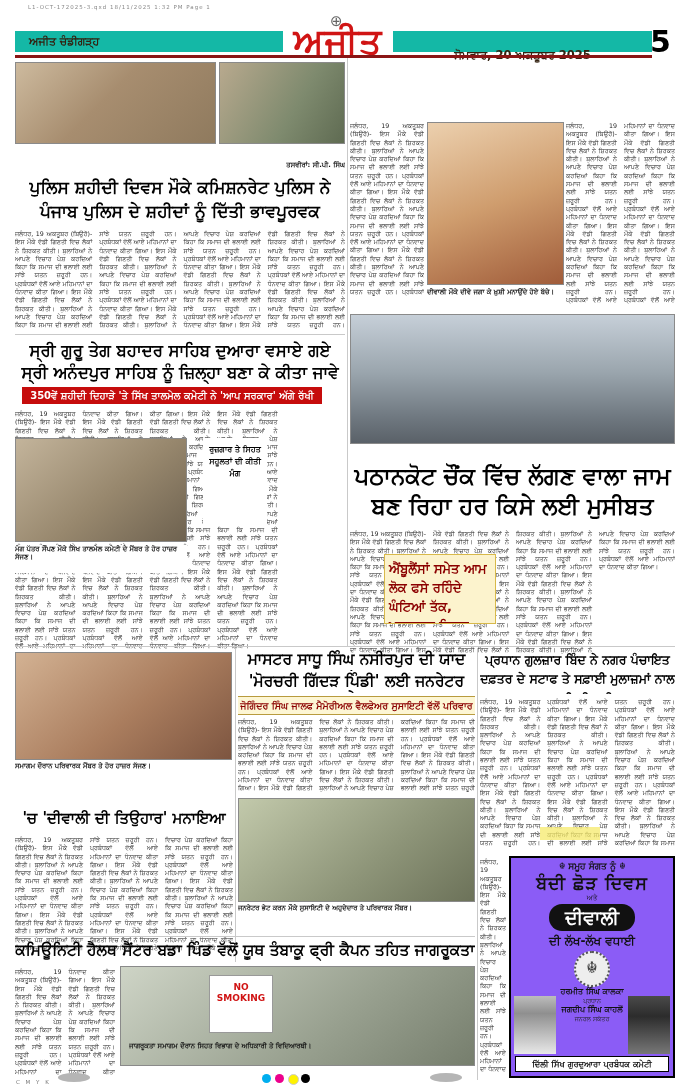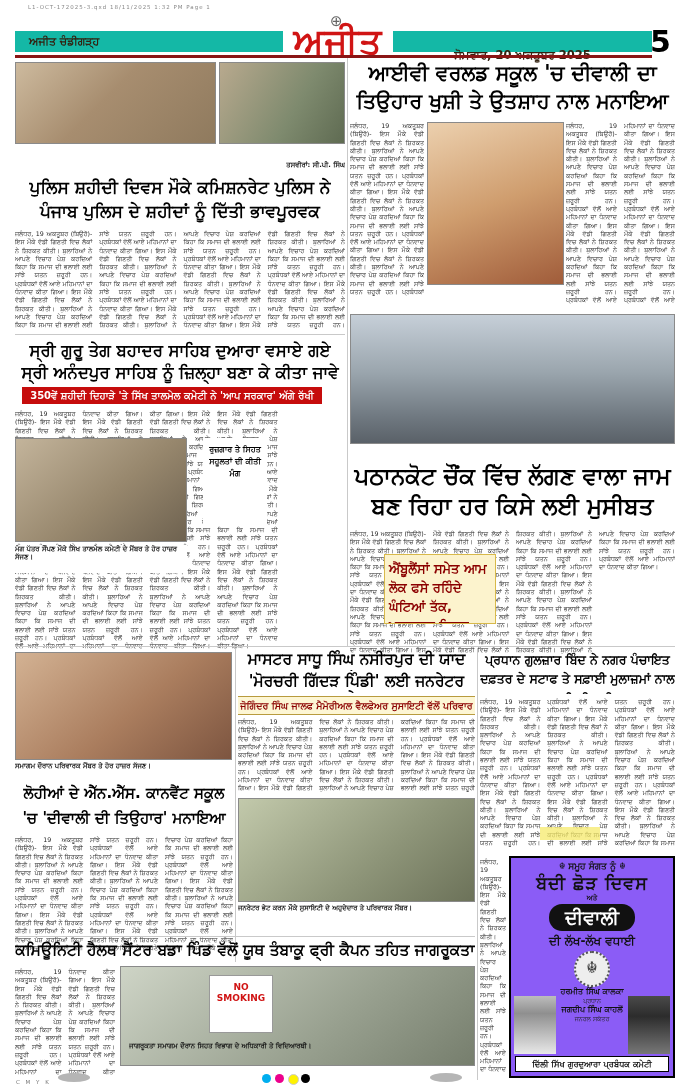--- a/index.html
+++ b/index.html
@@ -30,21 +30,21 @@
   .pullq{background:#fcf3cd;border:1px solid #d8b94a;color:#8b0000;font-weight:bold;
          font-size:13px;padding:5px 4px;box-sizing:border-box;overflow:hidden;line-height:1.45;}
   .pullq2{background:#fff;color:#000;font-weight:bold;font-size:8px;text-align:center;
           overflow:hidden;line-height:1.5;padding-top:6px;box-sizing:border-box;}
   .vrule{width:1px;background:#c9c9c9;}
   .hrule{height:1px;background:#c9c9c9;}
   .adbox{left:509px;top:856px;width:166px;height:222px;border:2px solid #000;box-sizing:border-box;
          background:#8b5cf6;text-align:center;}
   .ad-top{font-size:9px;font-weight:bold;margin-top:3px;}
   .ad-big{font-size:17.5px;font-weight:900;letter-spacing:1px;margin-top:1px;}
-  .ad-and{font-size:7px;font-weight:bold;}
+  .ad-and{font-size:7px;font-weight:normal;}
   .ad-diwali{display:inline-block;background:#111;color:#fff;font-size:19px;font-weight:900;
              border-radius:13px;padding:2px 16px;margin-top:2px;text-align:center;}
   .ad-wish{font-size:12px;font-weight:800;margin-top:3px;}
   .ad-emblem{display:inline-block;width:32px;height:32px;border-radius:50%;margin-top:3px;
              border:2px dotted #555;color:#444;font-size:16px;line-height:30px;background:#eee;}
   .ad-name{font-size:8px;font-weight:bold;line-height:1.3;}
   .ad-role{font-size:6.3px;line-height:1.2;color:#222;}
   .ad-foot{position:absolute;left:4px;right:4px;bottom:4px;border:1.5px solid #000;
            font-size:8.3px;font-weight:800;line-height:14px;background:#fff;}
   .portrait{position:absolute;bottom:22px;width:42px;height:58px;}
@@ -70,23 +70,23 @@
     <div class="dateline-hdr">ਸੋਮਵਾਰ, 20 ਅਕਤੂਬਰ 2025</div>
   </div>
   <div class="abs masthead">ਅਜੀਤ</div>
   <div class="abs pagenum">5</div>
   <div class="abs mainrule"></div>
 
   <div class="abs photo" style="left:15px;top:62px;width:201px;height:82px;background:linear-gradient(135deg,#cdbA9e,#a78d6f 45%,#8f7a5e);"></div>
   <div class="abs photo" style="left:219px;top:62px;width:126px;height:82px;background:linear-gradient(120deg,#b8a98e,#7e8a6e 60%,#5f6b52);"></div>
   <div class="abs cap credit" style="left:240px;top:161px;width:105px;height:10px;">ਤਸਵੀਰਾਂ: ਸੀ.ਪੀ. ਸਿੰਘ</div>
 
-  <div class="abs hl" style="left:350px;top:60px;width:325px;height:58px;font-size:20.5px;line-height:1.35;">ਆਈਵੀ ਵਰਲਡ ਸਕੂਲ 'ਚ ਦੀਵਾਲੀ ਦਾ ਤਿਉਹਾਰ ਖੁਸ਼ੀ ਤੇ ਉਤਸ਼ਾਹ ਨਾਲ ਮਨਾਇਆ</div>
   <div class="abs body-txt" style="left:350px;top:122px;width:74px;height:190px;column-count:1;">ਜਲੰਧਰ, 19 ਅਕਤੂਬਰ (ਬਿਊਰੋ)- ਇਸ ਮੌਕੇ ਵੱਡੀ ਗਿਣਤੀ ਵਿਚ ਲੋਕਾਂ ਨੇ ਸ਼ਿਰਕਤ ਕੀਤੀ। ਬੁਲਾਰਿਆਂ ਨੇ ਆਪਣੇ ਵਿਚਾਰ ਪੇਸ਼ ਕਰਦਿਆਂ ਕਿਹਾ ਕਿ ਸਮਾਜ ਦੀ ਭਲਾਈ ਲਈ ਸਾਂਝੇ ਯਤਨ ਜ਼ਰੂਰੀ ਹਨ। ਪ੍ਰਬੰਧਕਾਂ ਵੱਲੋਂ ਆਏ ਮਹਿਮਾਨਾਂ ਦਾ ਧੰਨਵਾਦ ਕੀਤਾ ਗਿਆ। ਇਸ ਮੌਕੇ ਵੱਡੀ ਗਿਣਤੀ ਵਿਚ ਲੋਕਾਂ ਨੇ ਸ਼ਿਰਕਤ ਕੀਤੀ। ਬੁਲਾਰਿਆਂ ਨੇ ਆਪਣੇ ਵਿਚਾਰ ਪੇਸ਼ ਕਰਦਿਆਂ ਕਿਹਾ ਕਿ ਸਮਾਜ ਦੀ ਭਲਾਈ ਲਈ ਸਾਂਝੇ ਯਤਨ ਜ਼ਰੂਰੀ ਹਨ। ਪ੍ਰਬੰਧਕਾਂ ਵੱਲੋਂ ਆਏ ਮਹਿਮਾਨਾਂ ਦਾ ਧੰਨਵਾਦ ਕੀਤਾ ਗਿਆ। ਇਸ ਮੌਕੇ ਵੱਡੀ ਗਿਣਤੀ ਵਿਚ ਲੋਕਾਂ ਨੇ ਸ਼ਿਰਕਤ ਕੀਤੀ। ਬੁਲਾਰਿਆਂ ਨੇ ਆਪਣੇ ਵਿਚਾਰ ਪੇਸ਼ ਕਰਦਿਆਂ ਕਿਹਾ ਕਿ ਸਮਾਜ ਦੀ ਭਲਾਈ ਲਈ ਸਾਂਝੇ ਯਤਨ ਜ਼ਰੂਰੀ ਹਨ। ਪ੍ਰਬੰਧਕਾਂ ਵੱਲੋਂ ਆਏ ਮਹਿਮਾਨਾਂ ਦਾ ਧੰਨਵਾਦ ਕੀਤਾ ਗਿਆ। </div>
   <div class="abs photo" style="left:427px;top:122px;width:137px;height:163px;background:linear-gradient(160deg,#ecd0ae,#cf9d6e 50%,#a05c3a);"></div>
+  <div class="abs cap" style="left:427px;top:288px;width:137px;height:22px;">ਦੀਵਾਲੀ ਮੌਕੇ ਦੀਵੇ ਜਗਾ ਕੇ ਖ਼ੁਸ਼ੀ ਮਨਾਉਂਦੇ ਹੋਏ ਬੱਚੇ।</div>
   <div class="abs body-txt" style="left:566px;top:122px;width:109px;height:190px;column-count:2;">ਜਲੰਧਰ, 19 ਅਕਤੂਬਰ (ਬਿਊਰੋ)- ਇਸ ਮੌਕੇ ਵੱਡੀ ਗਿਣਤੀ ਵਿਚ ਲੋਕਾਂ ਨੇ ਸ਼ਿਰਕਤ ਕੀਤੀ। ਬੁਲਾਰਿਆਂ ਨੇ ਆਪਣੇ ਵਿਚਾਰ ਪੇਸ਼ ਕਰਦਿਆਂ ਕਿਹਾ ਕਿ ਸਮਾਜ ਦੀ ਭਲਾਈ ਲਈ ਸਾਂਝੇ ਯਤਨ ਜ਼ਰੂਰੀ ਹਨ। ਪ੍ਰਬੰਧਕਾਂ ਵੱਲੋਂ ਆਏ ਮਹਿਮਾਨਾਂ ਦਾ ਧੰਨਵਾਦ ਕੀਤਾ ਗਿਆ। ਇਸ ਮੌਕੇ ਵੱਡੀ ਗਿਣਤੀ ਵਿਚ ਲੋਕਾਂ ਨੇ ਸ਼ਿਰਕਤ ਕੀਤੀ। ਬੁਲਾਰਿਆਂ ਨੇ ਆਪਣੇ ਵਿਚਾਰ ਪੇਸ਼ ਕਰਦਿਆਂ ਕਿਹਾ ਕਿ ਸਮਾਜ ਦੀ ਭਲਾਈ ਲਈ ਸਾਂਝੇ ਯਤਨ ਜ਼ਰੂਰੀ ਹਨ। ਪ੍ਰਬੰਧਕਾਂ ਵੱਲੋਂ ਆਏ ਮਹਿਮਾਨਾਂ ਦਾ ਧੰਨਵਾਦ ਕੀਤਾ ਗਿਆ। ਇਸ ਮੌਕੇ ਵੱਡੀ ਗਿਣਤੀ ਵਿਚ ਲੋਕਾਂ ਨੇ ਸ਼ਿਰਕਤ ਕੀਤੀ। ਬੁਲਾਰਿਆਂ ਨੇ ਆਪਣੇ ਵਿਚਾਰ ਪੇਸ਼ ਕਰਦਿਆਂ ਕਿਹਾ ਕਿ ਸਮਾਜ ਦੀ ਭਲਾਈ ਲਈ ਸਾਂਝੇ ਯਤਨ ਜ਼ਰੂਰੀ ਹਨ। ਪ੍ਰਬੰਧਕਾਂ ਵੱਲੋਂ ਆਏ ਮਹਿਮਾਨਾਂ ਦਾ ਧੰਨਵਾਦ ਕੀਤਾ ਗਿਆ। ਇਸ ਮੌਕੇ ਵੱਡੀ ਗਿਣਤੀ ਵਿਚ ਲੋਕਾਂ ਨੇ ਸ਼ਿਰਕਤ ਕੀਤੀ। ਬੁਲਾਰਿਆਂ ਨੇ ਆਪਣੇ ਵਿਚਾਰ ਪੇਸ਼ ਕਰਦਿਆਂ ਕਿਹਾ ਕਿ ਸਮਾਜ ਦੀ ਭਲਾਈ ਲਈ ਸਾਂਝੇ ਯਤਨ ਜ਼ਰੂਰੀ ਹਨ। ਪ੍ਰਬੰਧਕਾਂ ਵੱਲੋਂ ਆਏ ਮਹਿਮਾਨਾਂ ਦਾ ਧੰਨਵਾਦ ਕੀਤਾ ਗਿਆ। ਇਸ ਮੌਕੇ ਵੱਡੀ ਗਿਣਤੀ ਵਿਚ ਲੋਕਾਂ ਨੇ ਸ਼ਿਰਕਤ ਕੀਤੀ। ਬੁਲਾਰਿਆਂ ਨੇ ਆਪਣੇ ਵਿਚਾਰ ਪੇਸ਼ ਕਰਦਿਆਂ ਕਿਹਾ ਕਿ ਸਮਾਜ ਦੀ ਭਲਾਈ ਲਈ ਸਾਂਝੇ ਯਤਨ ਜ਼ਰੂਰੀ ਹਨ। ਪ੍ਰਬੰਧਕਾਂ ਵੱਲੋਂ ਆਏ ਮਹਿਮਾਨਾਂ ਦਾ ਧੰਨਵਾਦ ਕੀਤਾ ਗਿਆ। </div>
 
   <div class="abs hl" style="left:15px;top:176px;width:330px;height:48px;font-size:17px;line-height:1.4;">ਪੁਲਿਸ ਸ਼ਹੀਦੀ ਦਿਵਸ ਮੌਕੇ ਕਮਿਸ਼ਨਰੇਟ ਪੁਲਿਸ ਨੇ ਪੰਜਾਬ ਪੁਲਿਸ ਦੇ ਸ਼ਹੀਦਾਂ ਨੂੰ ਦਿੱਤੀ ਭਾਵਪੂਰਵਕ ਸ਼ਰਧਾਂਜਲੀ</div>
   <div class="abs body-txt" style="left:15px;top:230px;width:330px;height:101px;column-count:4;">ਜਲੰਧਰ, 19 ਅਕਤੂਬਰ (ਬਿਊਰੋ)- ਇਸ ਮੌਕੇ ਵੱਡੀ ਗਿਣਤੀ ਵਿਚ ਲੋਕਾਂ ਨੇ ਸ਼ਿਰਕਤ ਕੀਤੀ। ਬੁਲਾਰਿਆਂ ਨੇ ਆਪਣੇ ਵਿਚਾਰ ਪੇਸ਼ ਕਰਦਿਆਂ ਕਿਹਾ ਕਿ ਸਮਾਜ ਦੀ ਭਲਾਈ ਲਈ ਸਾਂਝੇ ਯਤਨ ਜ਼ਰੂਰੀ ਹਨ। ਪ੍ਰਬੰਧਕਾਂ ਵੱਲੋਂ ਆਏ ਮਹਿਮਾਨਾਂ ਦਾ ਧੰਨਵਾਦ ਕੀਤਾ ਗਿਆ। ਇਸ ਮੌਕੇ ਵੱਡੀ ਗਿਣਤੀ ਵਿਚ ਲੋਕਾਂ ਨੇ ਸ਼ਿਰਕਤ ਕੀਤੀ। ਬੁਲਾਰਿਆਂ ਨੇ ਆਪਣੇ ਵਿਚਾਰ ਪੇਸ਼ ਕਰਦਿਆਂ ਕਿਹਾ ਕਿ ਸਮਾਜ ਦੀ ਭਲਾਈ ਲਈ ਸਾਂਝੇ ਯਤਨ ਜ਼ਰੂਰੀ ਹਨ। ਪ੍ਰਬੰਧਕਾਂ ਵੱਲੋਂ ਆਏ ਮਹਿਮਾਨਾਂ ਦਾ ਧੰਨਵਾਦ ਕੀਤਾ ਗਿਆ। ਇਸ ਮੌਕੇ ਵੱਡੀ ਗਿਣਤੀ ਵਿਚ ਲੋਕਾਂ ਨੇ ਸ਼ਿਰਕਤ ਕੀਤੀ। ਬੁਲਾਰਿਆਂ ਨੇ ਆਪਣੇ ਵਿਚਾਰ ਪੇਸ਼ ਕਰਦਿਆਂ ਕਿਹਾ ਕਿ ਸਮਾਜ ਦੀ ਭਲਾਈ ਲਈ ਸਾਂਝੇ ਯਤਨ ਜ਼ਰੂਰੀ ਹਨ। ਪ੍ਰਬੰਧਕਾਂ ਵੱਲੋਂ ਆਏ ਮਹਿਮਾਨਾਂ ਦਾ ਧੰਨਵਾਦ ਕੀਤਾ ਗਿਆ। ਇਸ ਮੌਕੇ ਵੱਡੀ ਗਿਣਤੀ ਵਿਚ ਲੋਕਾਂ ਨੇ ਸ਼ਿਰਕਤ ਕੀਤੀ। ਬੁਲਾਰਿਆਂ ਨੇ ਆਪਣੇ ਵਿਚਾਰ ਪੇਸ਼ ਕਰਦਿਆਂ ਕਿਹਾ ਕਿ ਸਮਾਜ ਦੀ ਭਲਾਈ ਲਈ ਸਾਂਝੇ ਯਤਨ ਜ਼ਰੂਰੀ ਹਨ। ਪ੍ਰਬੰਧਕਾਂ ਵੱਲੋਂ ਆਏ ਮਹਿਮਾਨਾਂ ਦਾ ਧੰਨਵਾਦ ਕੀਤਾ ਗਿਆ। ਇਸ ਮੌਕੇ ਵੱਡੀ ਗਿਣਤੀ ਵਿਚ ਲੋਕਾਂ ਨੇ ਸ਼ਿਰਕਤ ਕੀਤੀ। ਬੁਲਾਰਿਆਂ ਨੇ ਆਪਣੇ ਵਿਚਾਰ ਪੇਸ਼ ਕਰਦਿਆਂ ਕਿਹਾ ਕਿ ਸਮਾਜ ਦੀ ਭਲਾਈ ਲਈ ਸਾਂਝੇ ਯਤਨ ਜ਼ਰੂਰੀ ਹਨ। ਪ੍ਰਬੰਧਕਾਂ ਵੱਲੋਂ ਆਏ ਮਹਿਮਾਨਾਂ ਦਾ ਧੰਨਵਾਦ ਕੀਤਾ ਗਿਆ। ਇਸ ਮੌਕੇ ਵੱਡੀ ਗਿਣਤੀ ਵਿਚ ਲੋਕਾਂ ਨੇ ਸ਼ਿਰਕਤ ਕੀਤੀ। ਬੁਲਾਰਿਆਂ ਨੇ ਆਪਣੇ ਵਿਚਾਰ ਪੇਸ਼ ਕਰਦਿਆਂ ਕਿਹਾ ਕਿ ਸਮਾਜ ਦੀ ਭਲਾਈ ਲਈ ਸਾਂਝੇ ਯਤਨ ਜ਼ਰੂਰੀ ਹਨ। ਪ੍ਰਬੰਧਕਾਂ ਵੱਲੋਂ ਆਏ ਮਹਿਮਾਨਾਂ ਦਾ ਧੰਨਵਾਦ ਕੀਤਾ ਗਿਆ। ਇਸ ਮੌਕੇ ਵੱਡੀ ਗਿਣਤੀ ਵਿਚ ਲੋਕਾਂ ਨੇ ਸ਼ਿਰਕਤ ਕੀਤੀ। ਬੁਲਾਰਿਆਂ ਨੇ ਆਪਣੇ ਵਿਚਾਰ ਪੇਸ਼ ਕਰਦਿਆਂ ਕਿਹਾ ਕਿ ਸਮਾਜ ਦੀ ਭਲਾਈ ਲਈ ਸਾਂਝੇ ਯਤਨ ਜ਼ਰੂਰੀ ਹਨ। ਪ੍ਰਬੰਧਕਾਂ ਵੱਲੋਂ ਆਏ ਮਹਿਮਾਨਾਂ ਦਾ ਧੰਨਵਾਦ ਕੀਤਾ ਗਿਆ। </div>
   <div class="abs hrule" style="left:15px;top:334px;width:330px;"></div>
 
   <div class="abs hl" style="left:15px;top:340px;width:330px;height:44px;font-size:16.5px;line-height:1.35;">ਸ੍ਰੀ ਗੁਰੂ ਤੇਗ ਬਹਾਦਰ ਸਾਹਿਬ ਦੁਆਰਾ ਵਸਾਏ ਗਏ ਸ੍ਰੀ ਅਨੰਦਪੁਰ ਸਾਹਿਬ ਨੂੰ ਜ਼ਿਲ੍ਹਾ ਬਣਾ ਕੇ ਕੀਤਾ ਜਾਵੇ ਵਿਕਸਿਤ</div>
   <div class="abs redbar" style="left:22px;top:387px;width:300px;height:17px;">350ਵੇਂ ਸ਼ਹੀਦੀ ਦਿਹਾੜੇ 'ਤੇ ਸਿੱਖ ਤਾਲਮੇਲ ਕਮੇਟੀ ਨੇ 'ਆਪ ਸਰਕਾਰ' ਅੱਗੇ ਰੱਖੀ ਮੰਗ</div>
   <div class="abs body-txt" style="left:15px;top:410px;width:330px;height:248px;column-count:5;">ਜਲੰਧਰ, 19 ਅਕਤੂਬਰ (ਬਿਊਰੋ)- ਇਸ ਮੌਕੇ ਵੱਡੀ ਗਿਣਤੀ ਵਿਚ ਲੋਕਾਂ ਨੇ ਸ਼ਿਰਕਤ ਕੀਤੀ। ਬੁਲਾਰਿਆਂ ਨੇ ਆਪਣੇ ਵਿਚਾਰ ਪੇਸ਼ ਕਰਦਿਆਂ ਕਿਹਾ ਕਿ ਸਮਾਜ ਦੀ ਭਲਾਈ ਲਈ ਸਾਂਝੇ ਯਤਨ ਜ਼ਰੂਰੀ ਹਨ। ਪ੍ਰਬੰਧਕਾਂ ਵੱਲੋਂ ਆਏ ਮਹਿਮਾਨਾਂ ਦਾ ਧੰਨਵਾਦ ਕੀਤਾ ਗਿਆ। ਇਸ ਮੌਕੇ ਵੱਡੀ ਗਿਣਤੀ ਵਿਚ ਲੋਕਾਂ ਨੇ ਸ਼ਿਰਕਤ ਕੀਤੀ। ਬੁਲਾਰਿਆਂ ਨੇ ਆਪਣੇ ਵਿਚਾਰ ਪੇਸ਼ ਕਰਦਿਆਂ ਕਿਹਾ ਕਿ ਸਮਾਜ ਦੀ ਭਲਾਈ ਲਈ ਸਾਂਝੇ ਯਤਨ ਜ਼ਰੂਰੀ ਹਨ। ਪ੍ਰਬੰਧਕਾਂ ਵੱਲੋਂ ਆਏ ਮਹਿਮਾਨਾਂ ਦਾ ਧੰਨਵਾਦ ਕੀਤਾ ਗਿਆ। ਇਸ ਮੌਕੇ ਵੱਡੀ ਗਿਣਤੀ ਵਿਚ ਲੋਕਾਂ ਨੇ ਸ਼ਿਰਕਤ ਕੀਤੀ। ਬੁਲਾਰਿਆਂ ਨੇ ਆਪਣੇ ਵਿਚਾਰ ਪੇਸ਼ ਕਰਦਿਆਂ ਕਿਹਾ ਕਿ ਸਮਾਜ ਦੀ ਭਲਾਈ ਲਈ ਸਾਂਝੇ ਯਤਨ ਜ਼ਰੂਰੀ ਹਨ। ਪ੍ਰਬੰਧਕਾਂ ਵੱਲੋਂ ਆਏ ਮਹਿਮਾਨਾਂ ਦਾ ਧੰਨਵਾਦ ਕੀਤਾ ਗਿਆ। ਇਸ ਮੌਕੇ ਵੱਡੀ ਗਿਣਤੀ ਵਿਚ ਲੋਕਾਂ ਨੇ ਸ਼ਿਰਕਤ ਕੀਤੀ। ਬੁਲਾਰਿਆਂ ਨੇ ਆਪਣੇ ਵਿਚਾਰ ਪੇਸ਼ ਕਰਦਿਆਂ ਕਿਹਾ ਕਿ ਸਮਾਜ ਦੀ ਭਲਾਈ ਲਈ ਸਾਂਝੇ ਯਤਨ ਜ਼ਰੂਰੀ ਹਨ। ਪ੍ਰਬੰਧਕਾਂ ਵੱਲੋਂ ਆਏ ਮਹਿਮਾਨਾਂ ਦਾ ਧੰਨਵਾਦ ਕੀਤਾ ਗਿਆ। ਇਸ ਮੌਕੇ ਵੱਡੀ ਗਿਣਤੀ ਵਿਚ ਲੋਕਾਂ ਨੇ ਸ਼ਿਰਕਤ ਕੀਤੀ। ਬੁਲਾਰਿਆਂ ਨੇ ਆਪਣੇ ਵਿਚਾਰ ਪੇਸ਼ ਕਰਦਿਆਂ ਕਿਹਾ ਕਿ ਸਮਾਜ ਦੀ ਭਲਾਈ ਲਈ ਸਾਂਝੇ ਯਤਨ ਜ਼ਰੂਰੀ ਹਨ। ਪ੍ਰਬੰਧਕਾਂ ਵੱਲੋਂ ਆਏ ਮਹਿਮਾਨਾਂ ਦਾ ਧੰਨਵਾਦ ਕੀਤਾ ਗਿਆ। ਇਸ ਮੌਕੇ ਵੱਡੀ ਗਿਣਤੀ ਵਿਚ ਲੋਕਾਂ ਨੇ ਸ਼ਿਰਕਤ ਕੀਤੀ। ਬੁਲਾਰਿਆਂ ਨੇ ਆਪਣੇ ਵਿਚਾਰ ਪੇਸ਼ ਕਰਦਿਆਂ ਕਿਹਾ ਕਿ ਸਮਾਜ ਦੀ ਭਲਾਈ ਲਈ ਸਾਂਝੇ ਯਤਨ ਜ਼ਰੂਰੀ ਹਨ। ਪ੍ਰਬੰਧਕਾਂ ਵੱਲੋਂ ਆਏ ਮਹਿਮਾਨਾਂ ਦਾ ਧੰਨਵਾਦ ਕੀਤਾ ਗਿਆ। ਇਸ ਮੌਕੇ ਵੱਡੀ ਗਿਣਤੀ ਵਿਚ ਲੋਕਾਂ ਨੇ ਸ਼ਿਰਕਤ ਕੀਤੀ। ਬੁਲਾਰਿਆਂ ਨੇ ਆਪਣੇ ਵਿਚਾਰ ਪੇਸ਼ ਕਰਦਿਆਂ ਕਿਹਾ ਕਿ ਸਮਾਜ ਦੀ ਭਲਾਈ ਲਈ ਸਾਂਝੇ ਯਤਨ ਜ਼ਰੂਰੀ ਹਨ। ਪ੍ਰਬੰਧਕਾਂ ਵੱਲੋਂ ਆਏ ਮਹਿਮਾਨਾਂ ਦਾ ਧੰਨਵਾਦ ਕੀਤਾ ਗਿਆ। ਇਸ ਮੌਕੇ ਵੱਡੀ ਗਿਣਤੀ ਵਿਚ ਲੋਕਾਂ ਨੇ ਸ਼ਿਰਕਤ ਕੀਤੀ। ਬੁਲਾਰਿਆਂ ਨੇ ਆਪਣੇ ਵਿਚਾਰ ਪੇਸ਼ ਕਰਦਿਆਂ ਕਿਹਾ ਕਿ ਸਮਾਜ ਦੀ ਭਲਾਈ ਲਈ ਸਾਂਝੇ ਯਤਨ ਜ਼ਰੂਰੀ ਹਨ। ਪ੍ਰਬੰਧਕਾਂ ਵੱਲੋਂ ਆਏ ਮਹਿਮਾਨਾਂ ਦਾ ਧੰਨਵਾਦ ਕੀਤਾ ਗਿਆ। ਇਸ ਮੌਕੇ ਵੱਡੀ ਗਿਣਤੀ ਵਿਚ ਲੋਕਾਂ ਨੇ ਸ਼ਿਰਕਤ ਕੀਤੀ। ਬੁਲਾਰਿਆਂ ਨੇ ਆਪਣੇ ਵਿਚਾਰ ਪੇਸ਼ ਕਰਦਿਆਂ ਕਿਹਾ ਕਿ ਸਮਾਜ ਦੀ ਭਲਾਈ ਲਈ ਸਾਂਝੇ ਯਤਨ ਜ਼ਰੂਰੀ ਹਨ। ਪ੍ਰਬੰਧਕਾਂ ਵੱਲੋਂ ਆਏ ਮਹਿਮਾਨਾਂ ਦਾ ਧੰਨਵਾਦ ਕੀਤਾ ਗਿਆ। ਇਸ ਮੌਕੇ ਵੱਡੀ ਗਿਣਤੀ ਵਿਚ ਲੋਕਾਂ ਨੇ ਸ਼ਿਰਕਤ ਕੀਤੀ। ਬੁਲਾਰਿਆਂ ਨੇ ਆਪਣੇ ਵਿਚਾਰ ਪੇਸ਼ ਕਰਦਿਆਂ ਕਿਹਾ ਕਿ ਸਮਾਜ ਦੀ ਭਲਾਈ ਲਈ ਸਾਂਝੇ ਯਤਨ ਜ਼ਰੂਰੀ ਹਨ। ਪ੍ਰਬੰਧਕਾਂ ਵੱਲੋਂ ਆਏ ਮਹਿਮਾਨਾਂ ਦਾ ਧੰਨਵਾਦ ਕੀਤਾ ਗਿਆ। ਇਸ ਮੌਕੇ ਵੱਡੀ ਗਿਣਤੀ ਵਿਚ ਲੋਕਾਂ ਨੇ ਸ਼ਿਰਕਤ ਕੀਤੀ। ਬੁਲਾਰਿਆਂ ਨੇ ਆਪਣੇ ਵਿਚਾਰ ਪੇਸ਼ ਕਰਦਿਆਂ ਕਿਹਾ ਕਿ ਸਮਾਜ ਦੀ ਭਲਾਈ ਲਈ ਸਾਂਝੇ ਯਤਨ ਜ਼ਰੂਰੀ ਹਨ। ਪ੍ਰਬੰਧਕਾਂ ਵੱਲੋਂ ਆਏ ਮਹਿਮਾਨਾਂ ਦਾ ਧੰਨਵਾਦ ਕੀਤਾ ਗਿਆ। ਇਸ ਮੌਕੇ ਵੱਡੀ ਗਿਣਤੀ ਵਿਚ ਲੋਕਾਂ ਨੇ ਸ਼ਿਰਕਤ ਕੀਤੀ। ਬੁਲਾਰਿਆਂ ਨੇ ਆਪਣੇ ਵਿਚਾਰ ਪੇਸ਼ ਕਰਦਿਆਂ ਕਿਹਾ ਕਿ ਸਮਾਜ ਦੀ ਭਲਾਈ ਲਈ ਸਾਂਝੇ ਯਤਨ ਜ਼ਰੂਰੀ ਹਨ। ਪ੍ਰਬੰਧਕਾਂ ਵੱਲੋਂ ਆਏ ਮਹਿਮਾਨਾਂ ਦਾ ਧੰਨਵਾਦ ਕੀਤਾ ਗਿਆ। </div>
   <div class="abs photo" style="left:15px;top:438px;width:172px;height:104px;background:linear-gradient(140deg,#c3b49b,#97876d 55%,#6e6250);"></div>
@@ -98,21 +98,20 @@
   <div class="abs body-txt" style="left:350px;top:530px;width:325px;height:126px;column-count:4;">ਜਲੰਧਰ, 19 ਅਕਤੂਬਰ (ਬਿਊਰੋ)- ਇਸ ਮੌਕੇ ਵੱਡੀ ਗਿਣਤੀ ਵਿਚ ਲੋਕਾਂ ਨੇ ਸ਼ਿਰਕਤ ਕੀਤੀ। ਬੁਲਾਰਿਆਂ ਨੇ ਆਪਣੇ ਵਿਚਾਰ ਪੇਸ਼ ਕਰਦਿਆਂ ਕਿਹਾ ਕਿ ਸਮਾਜ ਦੀ ਭਲਾਈ ਲਈ ਸਾਂਝੇ ਯਤਨ ਜ਼ਰੂਰੀ ਹਨ। ਪ੍ਰਬੰਧਕਾਂ ਵੱਲੋਂ ਆਏ ਮਹਿਮਾਨਾਂ ਦਾ ਧੰਨਵਾਦ ਕੀਤਾ ਗਿਆ। ਇਸ ਮੌਕੇ ਵੱਡੀ ਗਿਣਤੀ ਵਿਚ ਲੋਕਾਂ ਨੇ ਸ਼ਿਰਕਤ ਕੀਤੀ। ਬੁਲਾਰਿਆਂ ਨੇ ਆਪਣੇ ਵਿਚਾਰ ਪੇਸ਼ ਕਰਦਿਆਂ ਕਿਹਾ ਕਿ ਸਮਾਜ ਦੀ ਭਲਾਈ ਲਈ ਸਾਂਝੇ ਯਤਨ ਜ਼ਰੂਰੀ ਹਨ। ਪ੍ਰਬੰਧਕਾਂ ਵੱਲੋਂ ਆਏ ਮਹਿਮਾਨਾਂ ਦਾ ਧੰਨਵਾਦ ਕੀਤਾ ਗਿਆ। ਇਸ ਮੌਕੇ ਵੱਡੀ ਗਿਣਤੀ ਵਿਚ ਲੋਕਾਂ ਨੇ ਸ਼ਿਰਕਤ ਕੀਤੀ। ਬੁਲਾਰਿਆਂ ਨੇ ਆਪਣੇ ਵਿਚਾਰ ਪੇਸ਼ ਕਰਦਿਆਂ ਕਿਹਾ ਕਿ ਸਮਾਜ ਦੀ ਭਲਾਈ ਲਈ ਸਾਂਝੇ ਯਤਨ ਜ਼ਰੂਰੀ ਹਨ। ਪ੍ਰਬੰਧਕਾਂ ਵੱਲੋਂ ਆਏ ਮਹਿਮਾਨਾਂ ਦਾ ਧੰਨਵਾਦ ਕੀਤਾ ਗਿਆ। ਇਸ ਮੌਕੇ ਵੱਡੀ ਗਿਣਤੀ ਵਿਚ ਲੋਕਾਂ ਨੇ ਸ਼ਿਰਕਤ ਕੀਤੀ। ਬੁਲਾਰਿਆਂ ਨੇ ਆਪਣੇ ਵਿਚਾਰ ਪੇਸ਼ ਕਰਦਿਆਂ ਕਿਹਾ ਕਿ ਸਮਾਜ ਦੀ ਭਲਾਈ ਲਈ ਸਾਂਝੇ ਯਤਨ ਜ਼ਰੂਰੀ ਹਨ। ਪ੍ਰਬੰਧਕਾਂ ਵੱਲੋਂ ਆਏ ਮਹਿਮਾਨਾਂ ਦਾ ਧੰਨਵਾਦ ਕੀਤਾ ਗਿਆ। ਇਸ ਮੌਕੇ ਵੱਡੀ ਗਿਣਤੀ ਵਿਚ ਲੋਕਾਂ ਨੇ ਸ਼ਿਰਕਤ ਕੀਤੀ। ਬੁਲਾਰਿਆਂ ਨੇ ਆਪਣੇ ਵਿਚਾਰ ਪੇਸ਼ ਕਰਦਿਆਂ ਕਿਹਾ ਕਿ ਸਮਾਜ ਦੀ ਭਲਾਈ ਲਈ ਸਾਂਝੇ ਯਤਨ ਜ਼ਰੂਰੀ ਹਨ। ਪ੍ਰਬੰਧਕਾਂ ਵੱਲੋਂ ਆਏ ਮਹਿਮਾਨਾਂ ਦਾ ਧੰਨਵਾਦ ਕੀਤਾ ਗਿਆ। ਇਸ ਮੌਕੇ ਵੱਡੀ ਗਿਣਤੀ ਵਿਚ ਲੋਕਾਂ ਨੇ ਸ਼ਿਰਕਤ ਕੀਤੀ। ਬੁਲਾਰਿਆਂ ਨੇ ਆਪਣੇ ਵਿਚਾਰ ਪੇਸ਼ ਕਰਦਿਆਂ ਕਿਹਾ ਕਿ ਸਮਾਜ ਦੀ ਭਲਾਈ ਲਈ ਸਾਂਝੇ ਯਤਨ ਜ਼ਰੂਰੀ ਹਨ। ਪ੍ਰਬੰਧਕਾਂ ਵੱਲੋਂ ਆਏ ਮਹਿਮਾਨਾਂ ਦਾ ਧੰਨਵਾਦ ਕੀਤਾ ਗਿਆ। ਇਸ ਮੌਕੇ ਵੱਡੀ ਗਿਣਤੀ ਵਿਚ ਲੋਕਾਂ ਨੇ ਸ਼ਿਰਕਤ ਕੀਤੀ। ਬੁਲਾਰਿਆਂ ਨੇ ਆਪਣੇ ਵਿਚਾਰ ਪੇਸ਼ ਕਰਦਿਆਂ ਕਿਹਾ ਕਿ ਸਮਾਜ ਦੀ ਭਲਾਈ ਲਈ ਸਾਂਝੇ ਯਤਨ ਜ਼ਰੂਰੀ ਹਨ। ਪ੍ਰਬੰਧਕਾਂ ਵੱਲੋਂ ਆਏ ਮਹਿਮਾਨਾਂ ਦਾ ਧੰਨਵਾਦ ਕੀਤਾ ਗਿਆ। </div>
   <div class="abs pullq" style="left:384px;top:554px;width:112px;height:70px;">ਐਂਬੂਲੈਂਸਾਂ ਸਮੇਤ ਆਮ ਲੋਕ ਫਸੇ ਰਹਿੰਦੇ ਘੰਟਿਆਂ ਤੱਕ, ਪ੍ਰਸ਼ਾਸਨ ਸਿਰਫ਼ ਚਲਾਨਾਂ ਤੱਕ ਹੀ ਸੀਮਤ</div>
 
   <div class="abs hrule" style="left:15px;top:646px;width:660px;"></div>
   <div class="abs vrule" style="left:347px;top:58px;height:588px;"></div>
   <div class="abs vrule" style="left:235px;top:648px;height:314px;"></div>
   <div class="abs vrule" style="left:477px;top:648px;height:432px;"></div>
 
   <div class="abs photo" style="left:15px;top:652px;width:217px;height:108px;background:linear-gradient(140deg,#d3b293,#aa7d5e 55%,#7d5540);"></div>
   <div class="abs cap" style="left:15px;top:762px;width:217px;height:18px;">ਸਮਾਗਮ ਦੌਰਾਨ ਪਰਿਵਾਰਕ ਮੈਂਬਰ ਤੇ ਹੋਰ ਹਾਜ਼ਰ ਸੱਜਣ।</div>
-  <div class="abs hl" style="left:15px;top:783px;width:218px;height:23px;font-size:15px;line-height:1.4;">ਲੋਹੀਆਂ ਦੇ ਐੱਨ.ਐੱਸ. ਕਾਨਵੈਂਟ ਸਕੂਲ</div>
   <div class="abs hl" style="left:15px;top:808px;width:218px;height:23px;font-size:15px;line-height:1.4;">'ਚ 'ਦੀਵਾਲੀ ਦੀ ਤਿਉਹਾਰ' ਮਨਾਇਆ</div>
   <div class="abs body-txt" style="left:15px;top:836px;width:218px;height:124px;column-count:3;">ਜਲੰਧਰ, 19 ਅਕਤੂਬਰ (ਬਿਊਰੋ)- ਇਸ ਮੌਕੇ ਵੱਡੀ ਗਿਣਤੀ ਵਿਚ ਲੋਕਾਂ ਨੇ ਸ਼ਿਰਕਤ ਕੀਤੀ। ਬੁਲਾਰਿਆਂ ਨੇ ਆਪਣੇ ਵਿਚਾਰ ਪੇਸ਼ ਕਰਦਿਆਂ ਕਿਹਾ ਕਿ ਸਮਾਜ ਦੀ ਭਲਾਈ ਲਈ ਸਾਂਝੇ ਯਤਨ ਜ਼ਰੂਰੀ ਹਨ। ਪ੍ਰਬੰਧਕਾਂ ਵੱਲੋਂ ਆਏ ਮਹਿਮਾਨਾਂ ਦਾ ਧੰਨਵਾਦ ਕੀਤਾ ਗਿਆ। ਇਸ ਮੌਕੇ ਵੱਡੀ ਗਿਣਤੀ ਵਿਚ ਲੋਕਾਂ ਨੇ ਸ਼ਿਰਕਤ ਕੀਤੀ। ਬੁਲਾਰਿਆਂ ਨੇ ਆਪਣੇ ਵਿਚਾਰ ਪੇਸ਼ ਕਰਦਿਆਂ ਕਿਹਾ ਕਿ ਸਮਾਜ ਦੀ ਭਲਾਈ ਲਈ ਸਾਂਝੇ ਯਤਨ ਜ਼ਰੂਰੀ ਹਨ। ਪ੍ਰਬੰਧਕਾਂ ਵੱਲੋਂ ਆਏ ਮਹਿਮਾਨਾਂ ਦਾ ਧੰਨਵਾਦ ਕੀਤਾ ਗਿਆ। ਇਸ ਮੌਕੇ ਵੱਡੀ ਗਿਣਤੀ ਵਿਚ ਲੋਕਾਂ ਨੇ ਸ਼ਿਰਕਤ ਕੀਤੀ। ਬੁਲਾਰਿਆਂ ਨੇ ਆਪਣੇ ਵਿਚਾਰ ਪੇਸ਼ ਕਰਦਿਆਂ ਕਿਹਾ ਕਿ ਸਮਾਜ ਦੀ ਭਲਾਈ ਲਈ ਸਾਂਝੇ ਯਤਨ ਜ਼ਰੂਰੀ ਹਨ। ਪ੍ਰਬੰਧਕਾਂ ਵੱਲੋਂ ਆਏ ਮਹਿਮਾਨਾਂ ਦਾ ਧੰਨਵਾਦ ਕੀਤਾ ਗਿਆ। ਇਸ ਮੌਕੇ ਵੱਡੀ ਗਿਣਤੀ ਵਿਚ ਲੋਕਾਂ ਨੇ ਸ਼ਿਰਕਤ ਕੀਤੀ। ਬੁਲਾਰਿਆਂ ਨੇ ਆਪਣੇ ਵਿਚਾਰ ਪੇਸ਼ ਕਰਦਿਆਂ ਕਿਹਾ ਕਿ ਸਮਾਜ ਦੀ ਭਲਾਈ ਲਈ ਸਾਂਝੇ ਯਤਨ ਜ਼ਰੂਰੀ ਹਨ। ਪ੍ਰਬੰਧਕਾਂ ਵੱਲੋਂ ਆਏ ਮਹਿਮਾਨਾਂ ਦਾ ਧੰਨਵਾਦ ਕੀਤਾ ਗਿਆ। ਇਸ ਮੌਕੇ ਵੱਡੀ ਗਿਣਤੀ ਵਿਚ ਲੋਕਾਂ ਨੇ ਸ਼ਿਰਕਤ ਕੀਤੀ। ਬੁਲਾਰਿਆਂ ਨੇ ਆਪਣੇ ਵਿਚਾਰ ਪੇਸ਼ ਕਰਦਿਆਂ ਕਿਹਾ ਕਿ ਸਮਾਜ ਦੀ ਭਲਾਈ ਲਈ ਸਾਂਝੇ ਯਤਨ ਜ਼ਰੂਰੀ ਹਨ। ਪ੍ਰਬੰਧਕਾਂ ਵੱਲੋਂ ਆਏ ਮਹਿਮਾਨਾਂ ਦਾ ਧੰਨਵਾਦ ਕੀਤਾ ਗਿਆ। ਇਸ ਮੌਕੇ ਵੱਡੀ ਗਿਣਤੀ ਵਿਚ ਲੋਕਾਂ ਨੇ ਸ਼ਿਰਕਤ ਕੀਤੀ। ਬੁਲਾਰਿਆਂ ਨੇ ਆਪਣੇ ਵਿਚਾਰ ਪੇਸ਼ ਕਰਦਿਆਂ ਕਿਹਾ ਕਿ ਸਮਾਜ ਦੀ ਭਲਾਈ ਲਈ ਸਾਂਝੇ ਯਤਨ ਜ਼ਰੂਰੀ ਹਨ। ਪ੍ਰਬੰਧਕਾਂ ਵੱਲੋਂ ਆਏ ਮਹਿਮਾਨਾਂ ਦਾ ਧੰਨਵਾਦ ਕੀਤਾ ਗਿਆ। </div>
 
   <div class="abs hl" style="left:238px;top:650px;width:237px;height:21px;font-size:15.5px;">ਮਾਸਟਰ ਸਾਧੂ ਸਿੰਘ ਨਸੀਰਪੁਰ ਦੀ ਯਾਦ 'ਚ</div>
   <div class="abs hl" style="left:238px;top:672px;width:237px;height:21px;font-size:15.5px;">'ਮੋਰਚਰੀ ਗਿੱਦੜ ਪਿੰਡੀ' ਲਈ ਜਨਰੇਟਰ ਭੇਟ</div>
   <div class="abs subband" style="left:238px;top:696px;width:237px;height:17px;">ਜੋਗਿੰਦਰ ਸਿੰਘ ਜਾਲਫ ਮੈਮੋਰੀਅਲ ਵੈਲਫੇਅਰ ਸੁਸਾਇਟੀ ਵੱਲੋਂ ਪਰਿਵਾਰ ਦਾ ਸਨਮਾਨ</div>
   <div class="abs body-txt" style="left:238px;top:718px;width:237px;height:78px;column-count:3;">ਜਲੰਧਰ, 19 ਅਕਤੂਬਰ (ਬਿਊਰੋ)- ਇਸ ਮੌਕੇ ਵੱਡੀ ਗਿਣਤੀ ਵਿਚ ਲੋਕਾਂ ਨੇ ਸ਼ਿਰਕਤ ਕੀਤੀ। ਬੁਲਾਰਿਆਂ ਨੇ ਆਪਣੇ ਵਿਚਾਰ ਪੇਸ਼ ਕਰਦਿਆਂ ਕਿਹਾ ਕਿ ਸਮਾਜ ਦੀ ਭਲਾਈ ਲਈ ਸਾਂਝੇ ਯਤਨ ਜ਼ਰੂਰੀ ਹਨ। ਪ੍ਰਬੰਧਕਾਂ ਵੱਲੋਂ ਆਏ ਮਹਿਮਾਨਾਂ ਦਾ ਧੰਨਵਾਦ ਕੀਤਾ ਗਿਆ। ਇਸ ਮੌਕੇ ਵੱਡੀ ਗਿਣਤੀ ਵਿਚ ਲੋਕਾਂ ਨੇ ਸ਼ਿਰਕਤ ਕੀਤੀ। ਬੁਲਾਰਿਆਂ ਨੇ ਆਪਣੇ ਵਿਚਾਰ ਪੇਸ਼ ਕਰਦਿਆਂ ਕਿਹਾ ਕਿ ਸਮਾਜ ਦੀ ਭਲਾਈ ਲਈ ਸਾਂਝੇ ਯਤਨ ਜ਼ਰੂਰੀ ਹਨ। ਪ੍ਰਬੰਧਕਾਂ ਵੱਲੋਂ ਆਏ ਮਹਿਮਾਨਾਂ ਦਾ ਧੰਨਵਾਦ ਕੀਤਾ ਗਿਆ। ਇਸ ਮੌਕੇ ਵੱਡੀ ਗਿਣਤੀ ਵਿਚ ਲੋਕਾਂ ਨੇ ਸ਼ਿਰਕਤ ਕੀਤੀ। ਬੁਲਾਰਿਆਂ ਨੇ ਆਪਣੇ ਵਿਚਾਰ ਪੇਸ਼ ਕਰਦਿਆਂ ਕਿਹਾ ਕਿ ਸਮਾਜ ਦੀ ਭਲਾਈ ਲਈ ਸਾਂਝੇ ਯਤਨ ਜ਼ਰੂਰੀ ਹਨ। ਪ੍ਰਬੰਧਕਾਂ ਵੱਲੋਂ ਆਏ ਮਹਿਮਾਨਾਂ ਦਾ ਧੰਨਵਾਦ ਕੀਤਾ ਗਿਆ। ਇਸ ਮੌਕੇ ਵੱਡੀ ਗਿਣਤੀ ਵਿਚ ਲੋਕਾਂ ਨੇ ਸ਼ਿਰਕਤ ਕੀਤੀ। ਬੁਲਾਰਿਆਂ ਨੇ ਆਪਣੇ ਵਿਚਾਰ ਪੇਸ਼ ਕਰਦਿਆਂ ਕਿਹਾ ਕਿ ਸਮਾਜ ਦੀ ਭਲਾਈ ਲਈ ਸਾਂਝੇ ਯਤਨ ਜ਼ਰੂਰੀ ਹਨ। ਪ੍ਰਬੰਧਕਾਂ ਵੱਲੋਂ ਆਏ ਮਹਿਮਾਨਾਂ ਦਾ ਧੰਨਵਾਦ ਕੀਤਾ ਗਿਆ। </div>
   <div class="abs photo" style="left:238px;top:798px;width:237px;height:104px;background:linear-gradient(140deg,#c2c9ab,#8d9478 60%,#6c7259);"></div>
   <div class="abs cap" style="left:238px;top:904px;width:237px;height:30px;">ਜਨਰੇਟਰ ਭੇਟ ਕਰਨ ਮੌਕੇ ਸੁਸਾਇਟੀ ਦੇ ਅਹੁਦੇਦਾਰ ਤੇ ਪਰਿਵਾਰਕ ਮੈਂਬਰ।</div>
 

